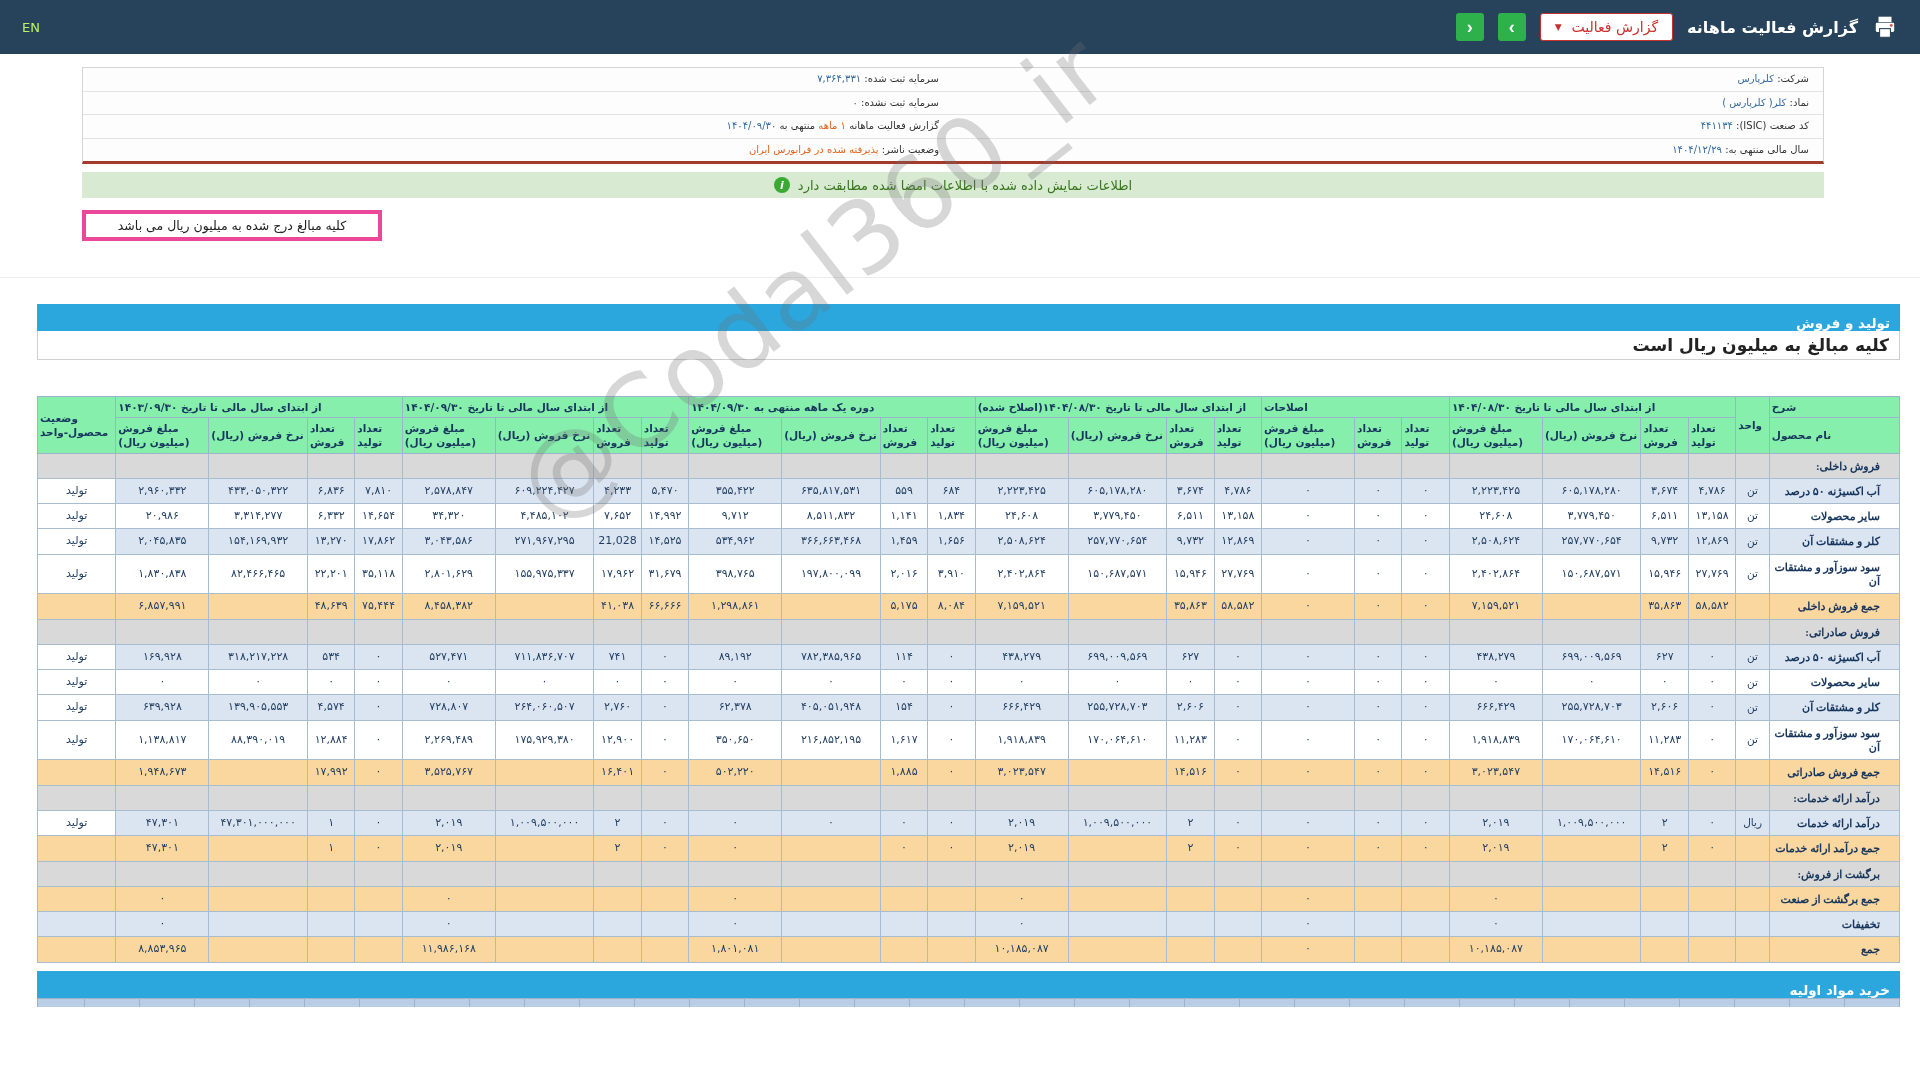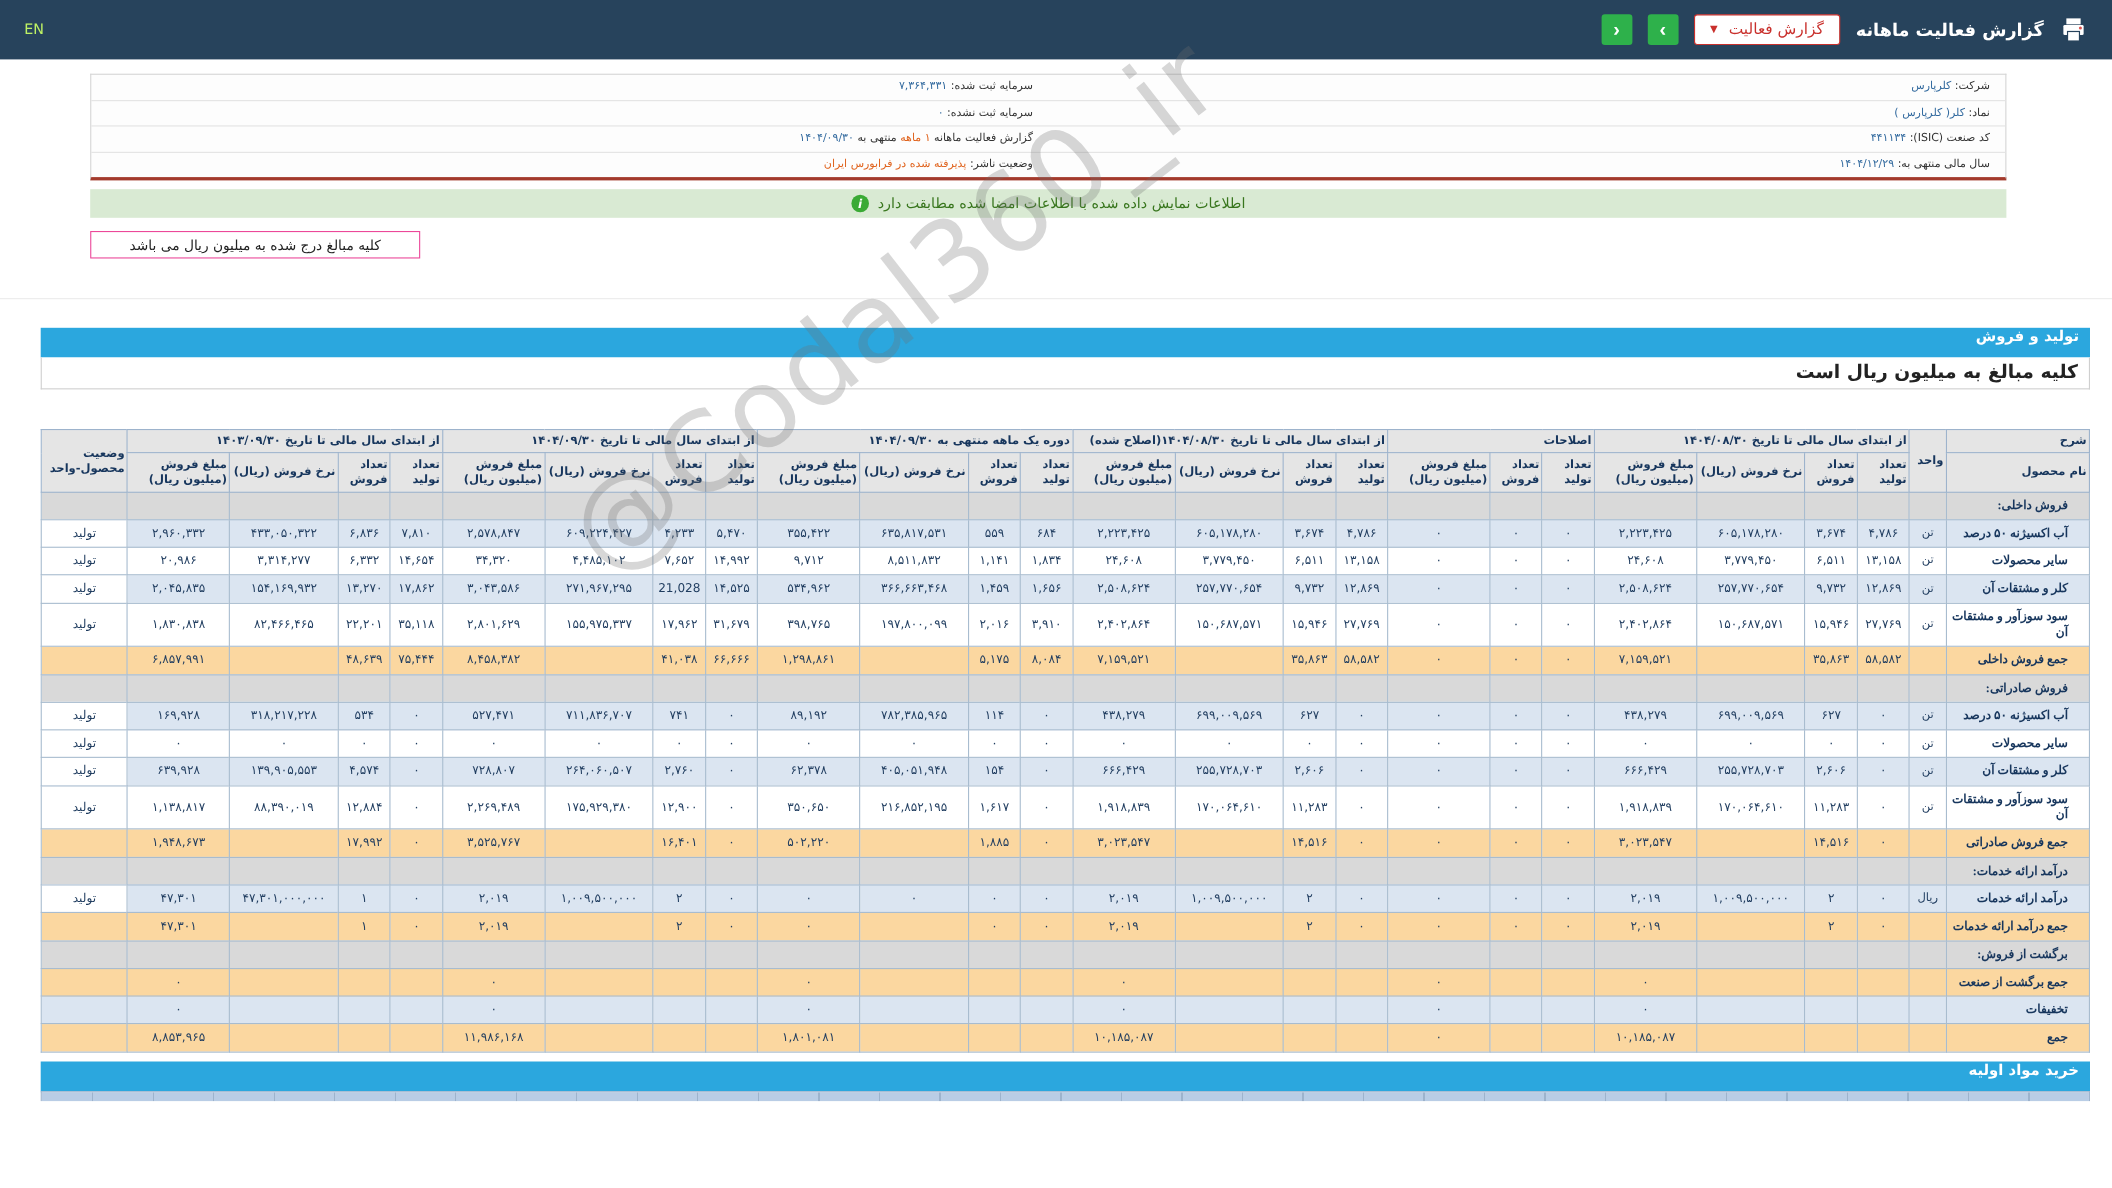--- a/index.html
+++ b/index.html
@@ -33,35 +33,35 @@
   .val { color: #31699e; }
   .val-orange { color: #e0631d; }
 
   
   .match-bar { margin: 8px 96px 0 82px; background: #d9ead3; color: #38761d; height: 26px;
                display: flex; align-items: center; justify-content: center; gap: 8px; font-size: 13px; }
   .info-icon { width: 16px; height: 16px; border-radius: 50%; background: #3aaa35; color: #fff;
                font-size: 11px; font-weight: bold; display: inline-flex; align-items: center; justify-content: center;
                font-style: italic; }
   .amounts-note-row { margin: 12px 96px 0 82px; display: flex; justify-content: flex-end; }
-  .amounts-note { border: 1px solid #ec4899; padding: 4px 12px; font-size: 12.5px; color: #222;
+  .amounts-note { border: 4px solid #ec4899; padding: 4px 12px; font-size: 12.5px; color: #222;
                   min-width: 300px; text-align: center; background: #fff; }
   .page-sep { margin-top: 36px; border-top: 1px solid #ececec; }
 
   
   .main { margin: 26px 20px 0 37px; position: relative; }
   .section-bar { height: 27px; background: #2ba7de; color: #fff; font-weight: bold; font-size: 13.5px;
-                 display: flex; align-items: flex-start; padding: 0 10px; }
+                 display: flex; align-items: flex-end; padding: 0 10px; }
   .subtitle-row { border: 1px solid #cfcfcf; border-top: none; padding: 4px 10px; font-weight: bold;
                   font-size: 17px; color: #222; background: #fff; }
   .table-wrap { margin-top: 36px; }
 
   .prod-table { width: 100%; border-collapse: collapse; table-layout: fixed; }
-  .prod-table th { background: #e5e5e5; color: #17365d; font-weight: bold; font-size: 10.5px;
-                   border: 1px solid #9db3cc; padding: 3px 2px; line-height: 1.35; text-align: right;
+  .prod-table th { background: #86efac; color: #17365d; font-weight: bold; font-size: 10.5px;
+                   border: 1px solid #9db3cc; padding: 3px 2px; line-height: 1.35; text-align: left;
                    word-wrap: break-word; }
   .prod-table td { border: 1px solid #a8bccf; padding: 5px 3px; font-size: 11px; color: #1f3c5f;
                    text-align: center; line-height: 1.3; word-wrap: break-word; background: #fff; }
   td.cell-name { text-align: right; font-weight: bold; color: #17365d; padding-right: 19px; font-family: Liberation Serif, serif; }
   td.cell-unit { font-size: 10.5px; }
   tr.row-section td { background: #d9d9d9; }
   tr.row-product.shaded td { background: #dbe5f1; }
   tr.row-total td { background: #fbd7a0; }
   td.cell-status.has-status { background: #fff !important; }
 

